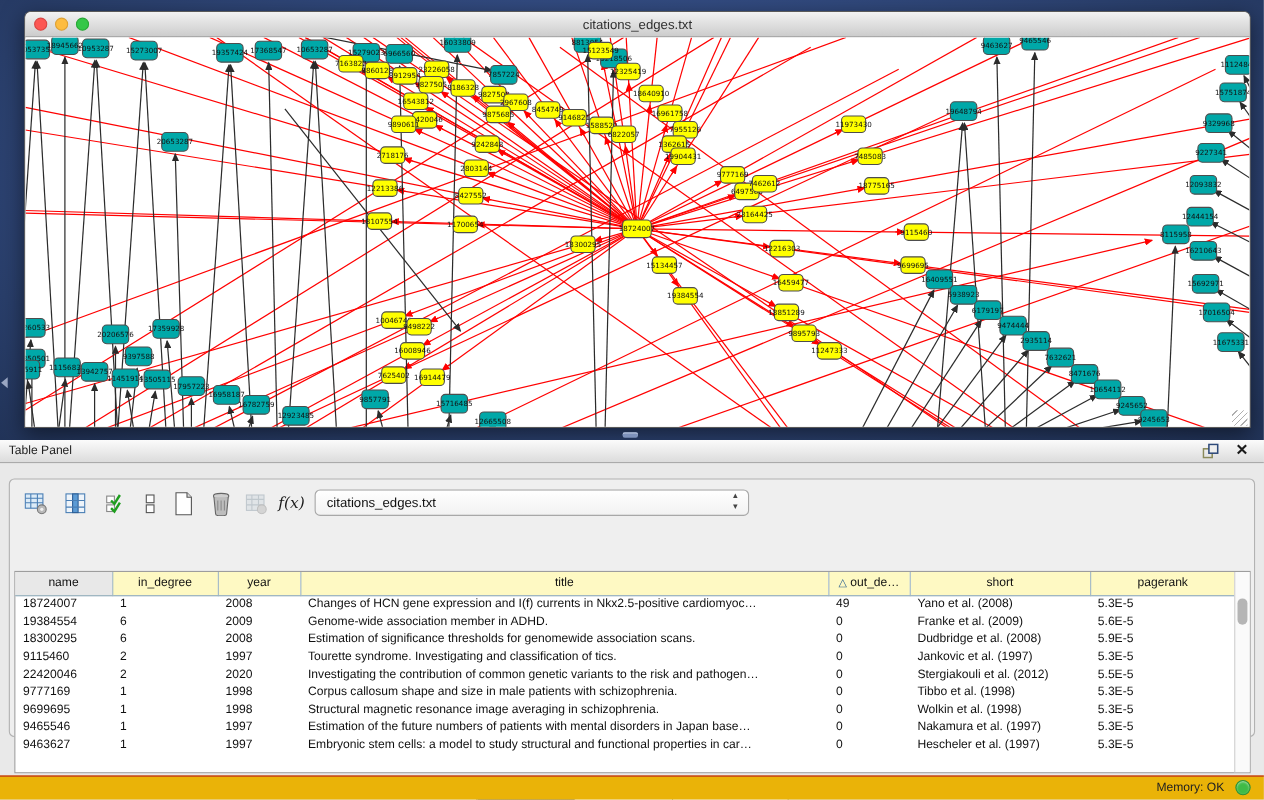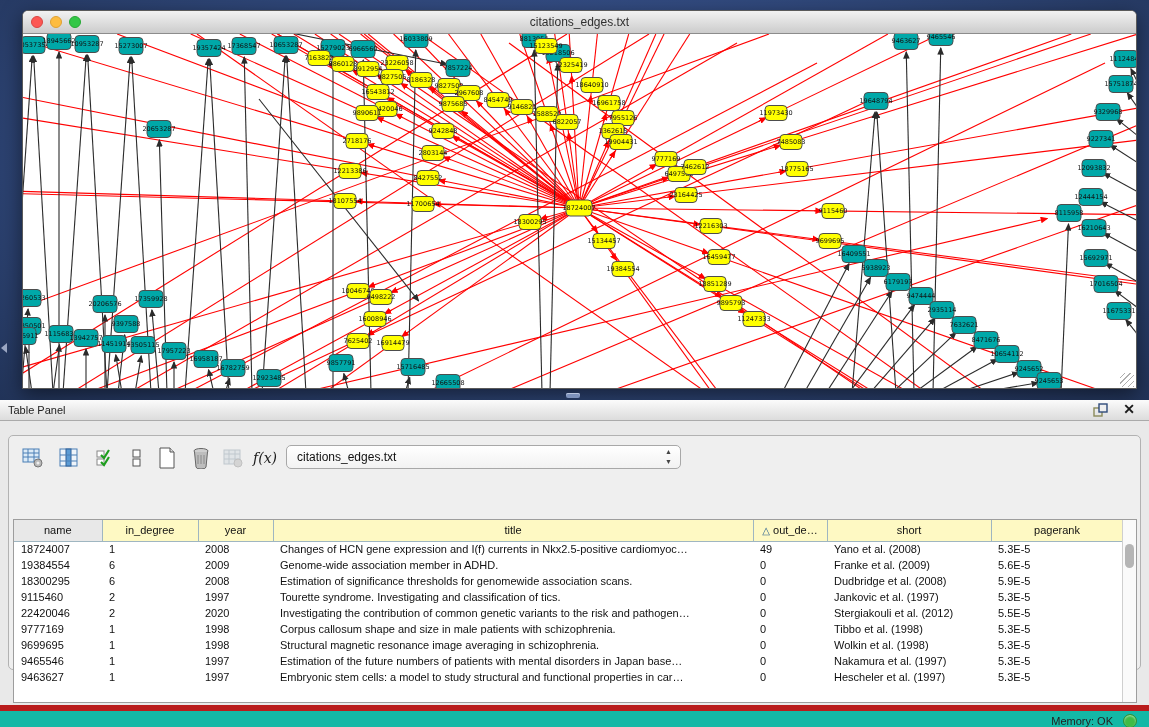--- a/index.html
+++ b/index.html
@@ -50,21 +50,21 @@
   .sort-tri { color:#2d6390; font-size:10px; margin-right:3px; }
   .vscroll { position:absolute; right:0; top:0; width:14px; height:182px; background:#fafafa; border-left:1px solid #cfcfcf; }
   .vthumb { position:absolute; left:2px; top:24px; width:9px; height:24px; border-radius:5px; background:#b5b5b5; }
 
   .segmented { position:absolute; left:50%; transform:translateX(-50%); top:273px; height:23px; display:flex;
     border:1px solid #8f8f8f; border-radius:5px; overflow:hidden; background:#fff; box-shadow:0 1px 0 rgba(255,255,255,.7); }
   .seg { font-size:12px; color:#1c1c1c; background:linear-gradient(#ffffff,#ececec); padding:3px 14px 0 14px; text-align:center; cursor:pointer; border-right:1px solid #9a9a9a; }
   .seg:last-child { border-right:none; }
   .seg.active { background:linear-gradient(#8d8d8d,#787878); color:#f3f3f3; }
 
-  .statusbar { position:absolute; left:0; top:705px; width:1149px; height:22px; background:#14b8a6; border-top:6px solid #b91c1c; }
+  .statusbar { position:absolute; left:0; top:705px; width:1149px; height:22px; background:#eab308; border-top:1px solid #b91c1c; }
   .mem-label { position:absolute; right:36px; top:4px; font-size:11px; color:#222; }
   .mem-dot { position:absolute; right:12px; top:3px; width:14px; height:14px; border-radius:50%; background:#3fbb46; border:1px solid #2e9238; box-shadow:inset 0 1px 2px rgba(255,255,255,.6); }
 </style>
 </head>
 <body>
 
 <div class="screen">
 
   <div class="network-area">
     <div class="net-window">

